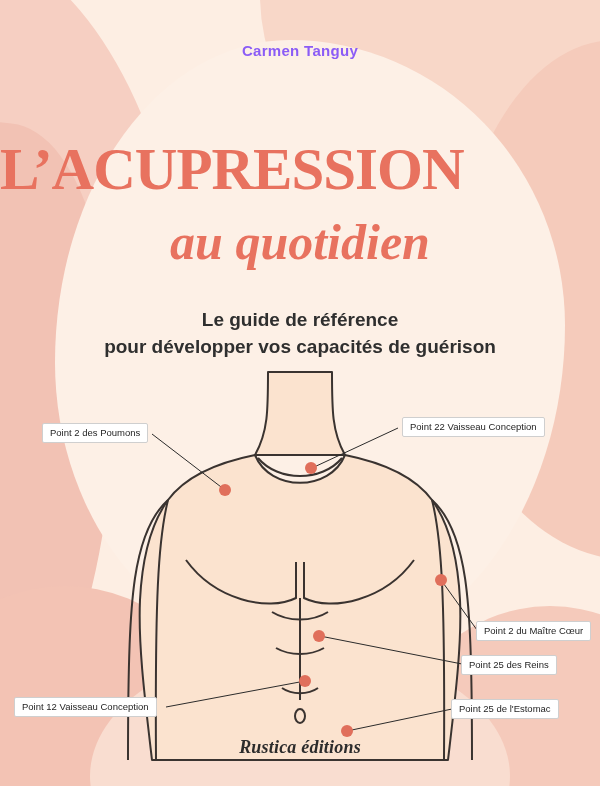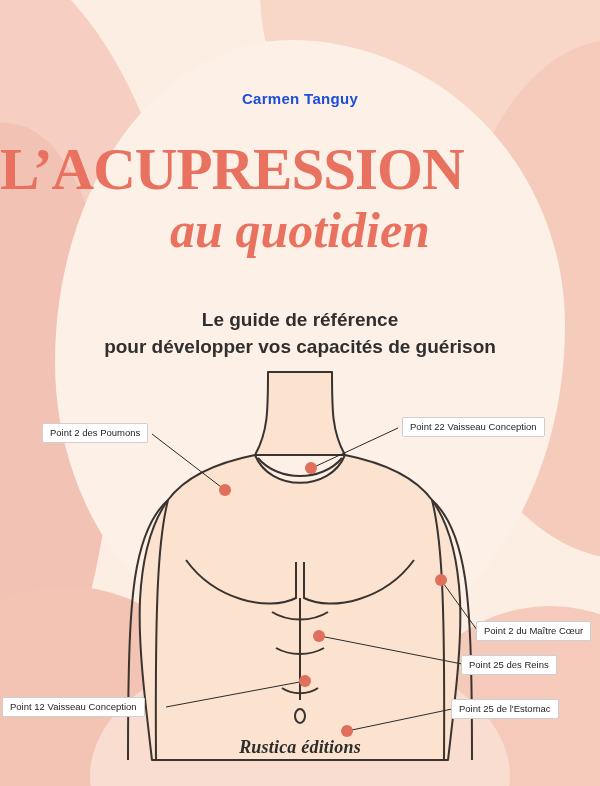--- a/index.html
+++ b/index.html
@@ -99,38 +99,37 @@
   }
 
   
   .author {
     position: absolute;
     top: 42px;
     width: 100%;
     text-align: center;
     font-size: 15px;
     font-weight: bold;
-    color: #1d4ed8;
+    color: #8b5cf6;
     letter-spacing: .3px;
-    margin-top: 48px;
   }
   .title-main {
     position: absolute;
     top: 140px;
     width: 100%;
     font-family: "Liberation Serif", serif;
     font-weight: bold;
     font-size: 59px;
     line-height: 1;
     color: #e8725f;
     letter-spacing: -1px;
   }
   .title-sub {
     position: absolute;
-    top: 205px;
+    top: 217px;
     width: 100%;
     text-align: center;
     font-family: "Liberation Serif", serif;
     font-weight: bold;
     font-style: italic;
     font-size: 50px;
     line-height: 1;
     color: #e8725f;
   }
   .strap {
@@ -252,16 +251,16 @@
   <div class="strap">
     <span class="l1">Le guide de référence</span>
     <span class="l2">pour développer vos capacités de guérison</span>
   </div>
   <div class="publisher">Rustica éditions</div>
 
   <div class="callout" style="left:42px; top:423px;">Point 2 des Poumons</div>
   <div class="callout" style="left:402px; top:417px;">Point 22 Vaisseau Conception</div>
   <div class="callout" style="left:476px; top:621px;">Point 2 du Maître Cœur</div>
   <div class="callout" style="left:461px; top:655px;">Point 25 des Reins</div>
-  <div class="callout" style="left:2px; top:697px;">Point 12 Vaisseau Conception</div>
+  <div class="callout" style="left:14px; top:697px;">Point 12 Vaisseau Conception</div>
   <div class="callout" style="left:451px; top:699px;">Point 25 de l'Estomac</div>
 
 </div>
 
 </body></html>

